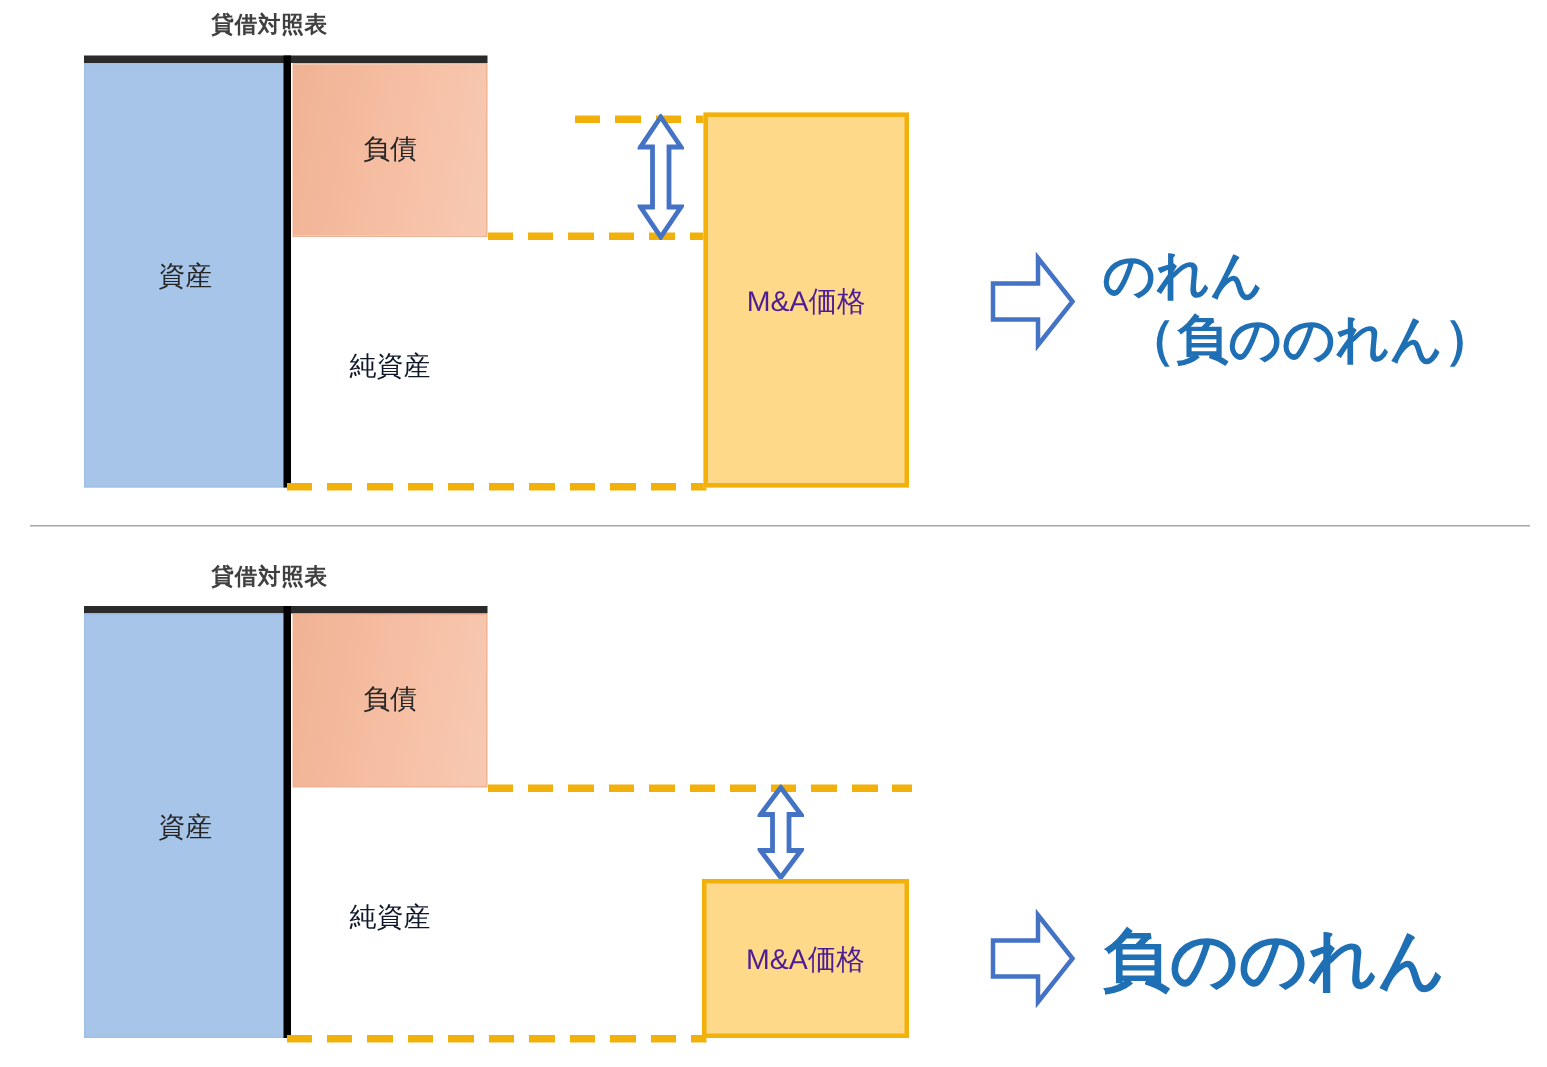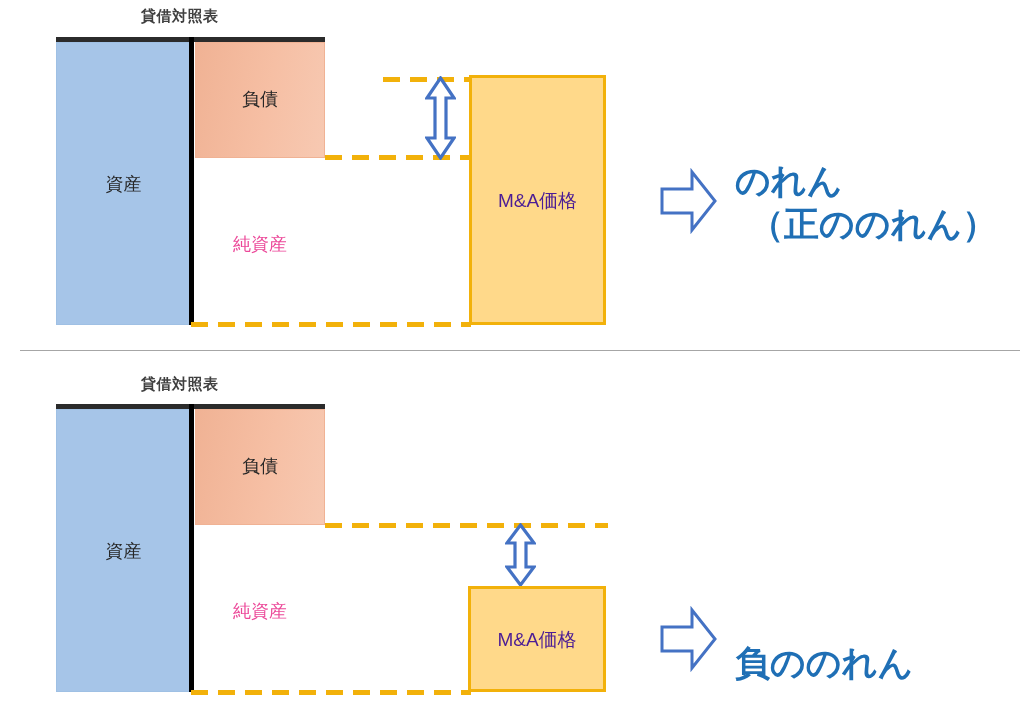--- a/index.html
+++ b/index.html
@@ -87,21 +87,21 @@
   
   .box-label {
     position: absolute;
     font-family: Liberation Mono, monospace;
     font-size: 18px;
     color: #262626;
     white-space: nowrap;
     text-align: center;
   }
   .label-networth {
-    color: #ec4899;
+    color: #0f172a;
   }
   .label-price {
     font-family: "Liberation Sans", "DejaVu Sans", sans-serif;
     font-size: 19px;
     color: #4c1d95;
   }
 
   
   .dash-line {
     position: absolute;
@@ -120,36 +120,35 @@
 
   
   .block-arrow {
     position: absolute;
   }
   .block-arrow svg { display: block; width: 100%; height: 100%; }
 
   
   .conclusion {
     position: absolute;
-    font-family: Liberation Mono, monospace;
+    font-family: Liberation Sans, sans-serif;
     font-weight: bold;
     color: #1f6fb5;
     white-space: nowrap;
     line-height: 1.22;
   }
   .conclusion-top {
     font-size: 35px;
   }
   .conclusion-top .line2 {
     display: block;
     padding-left: 14px;
   }
   .conclusion-bottom {
-    font-size: 35px;
-    margin-top: 32px;
+    font-size: 45px;
   }
 </style>
 </head>
 <body>
 
 <div class="diagram-root">
 
   <div class="panel" id="panel-top">
 
     <div class="bs-title" style="left:141px; top:7px;">貸借対照表</div>
@@ -182,21 +181,21 @@
     <div class="box-label label-price" style="left:469px; top:188px; width:137px;">M&amp;A価格</div>
 
     <div class="block-arrow" style="left:659px; top:168px; width:59px; height:66px;">
       <svg viewBox="0 0 59 66" preserveAspectRatio="none">
         <polygon points="3,21 33,21 33,4 56,33 33,62 33,45 3,45" fill="#ffffff" stroke="#4472c4" stroke-width="3" stroke-linejoin="miter"></polygon>
       </svg>
     </div>
 
     <div class="conclusion conclusion-top" style="left:735px; top:163px;">
       <span>のれん</span>
-      <span class="line2">（正ののれん）</span>
+      <span class="line2">（負ののれん）</span>
     </div>
 
   </div>
 
   <div class="panel-separator"></div>
 
   <div class="panel" id="panel-bottom">
 
     <div class="bs-title" style="left:141px; top:24px;">貸借対照表</div>
 

